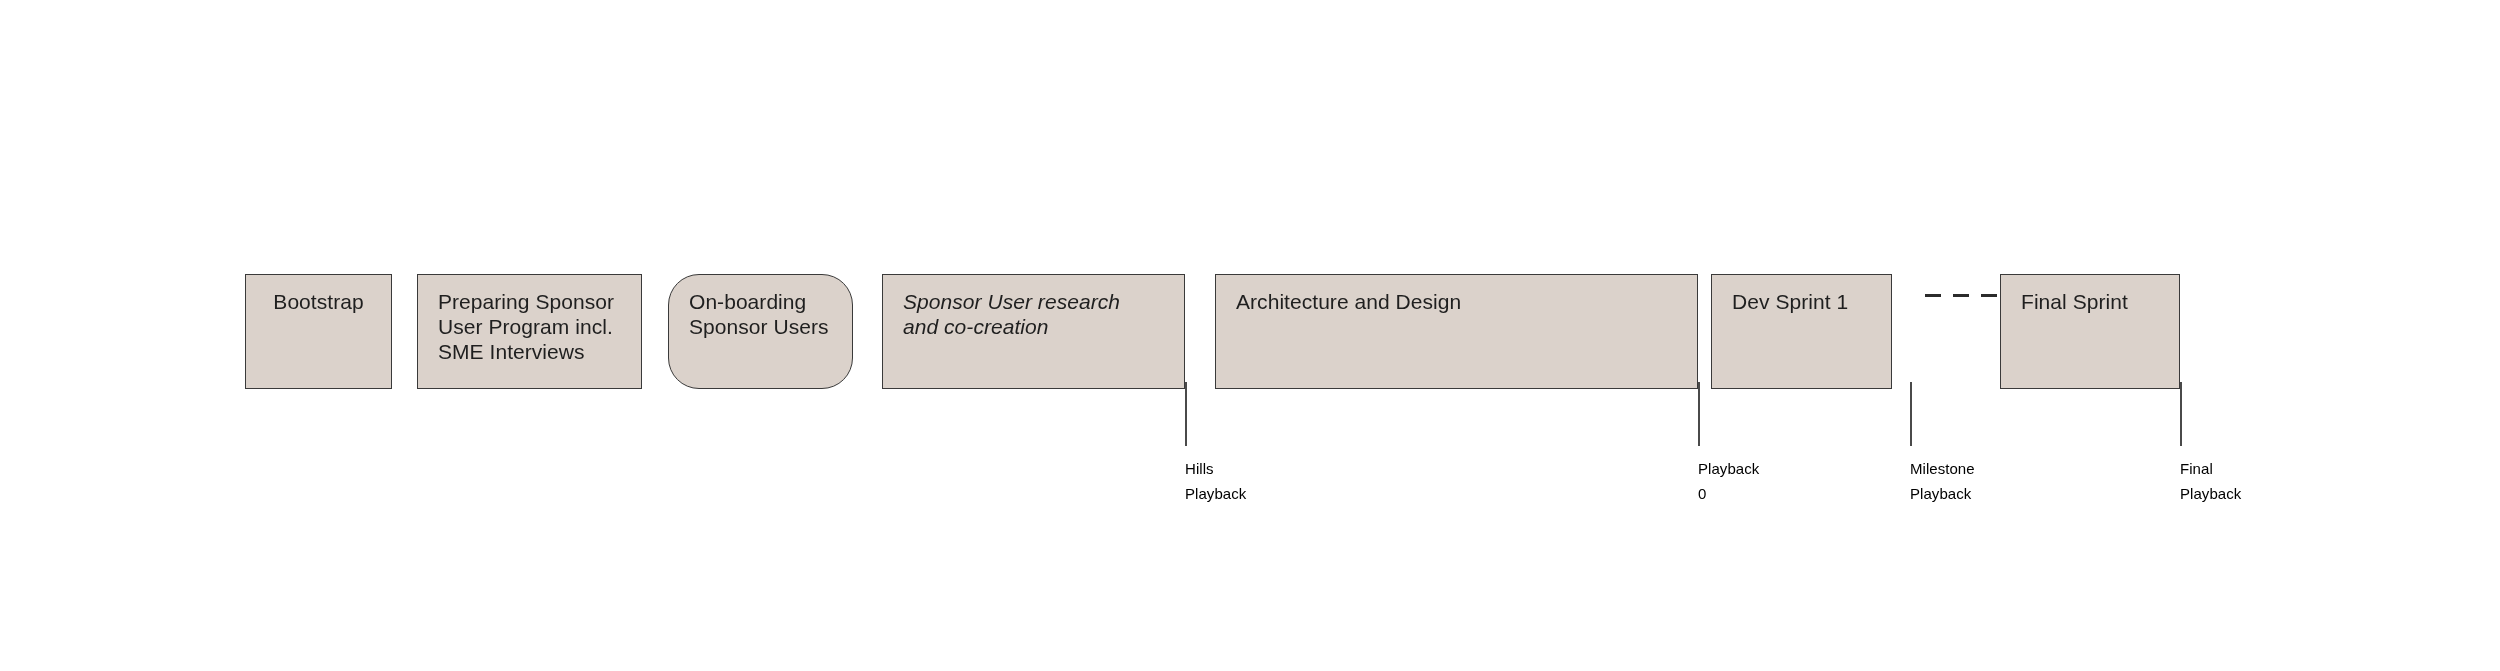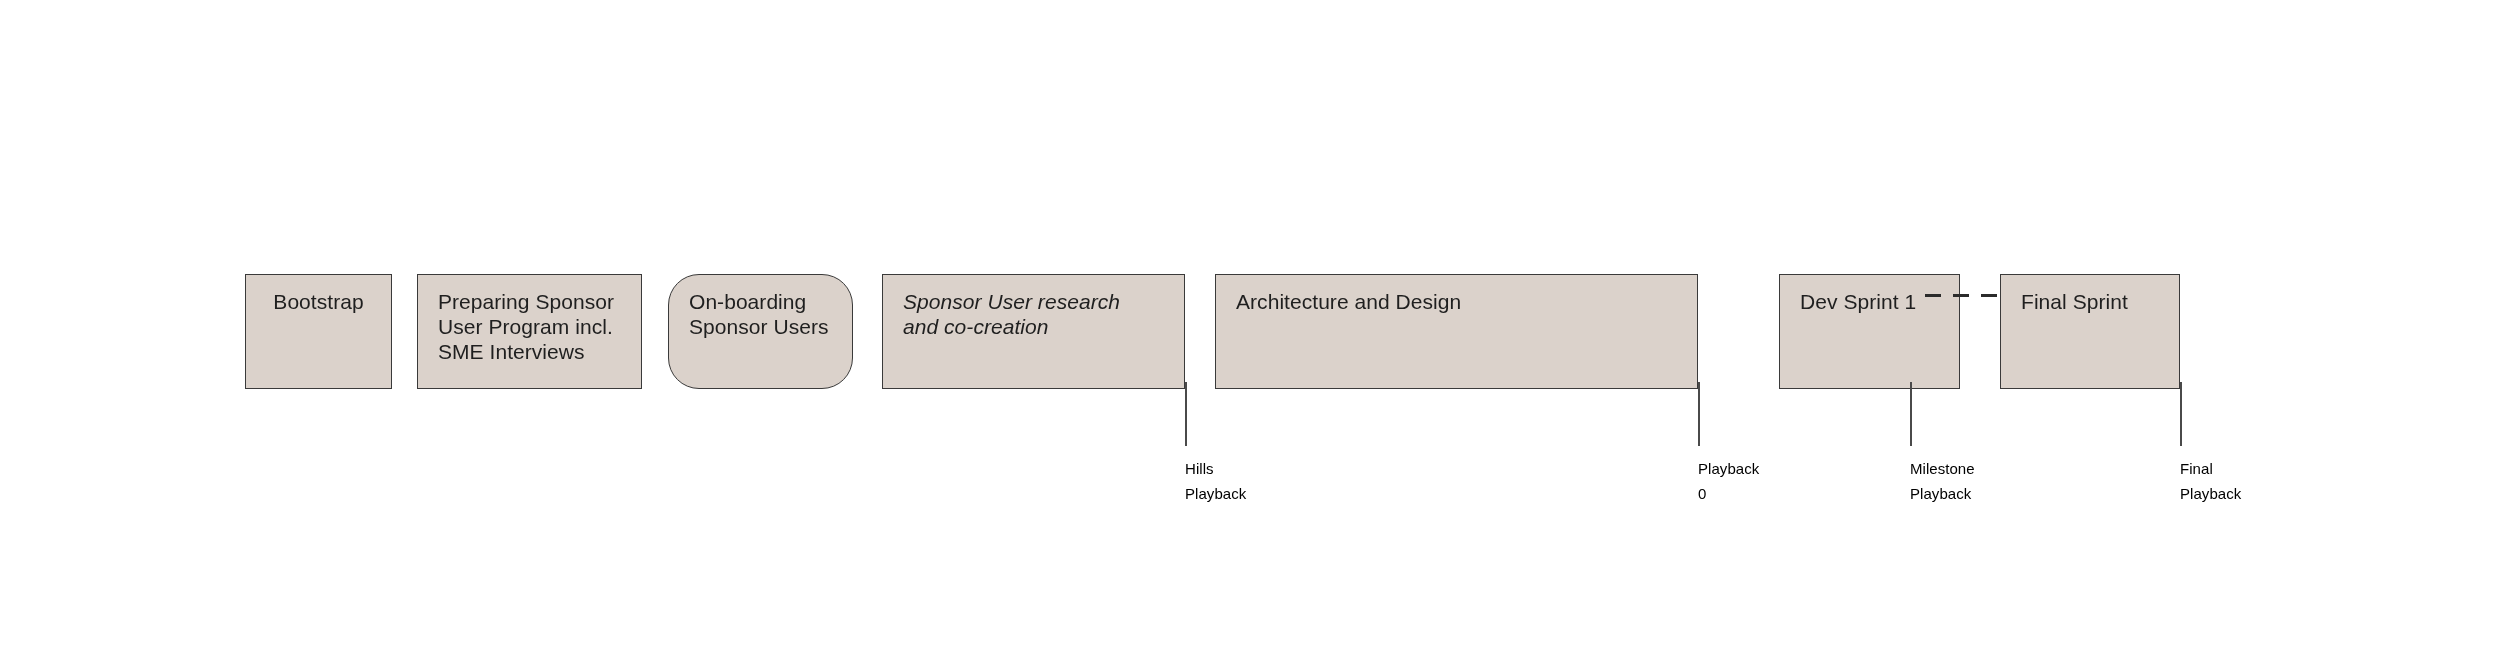--- a/index.html
+++ b/index.html
@@ -105,21 +105,21 @@
         <div class="phase-label">On-boarding
 Sponsor Users</div>
       </div>
       <div class="phase-box" style="left: 882px; width: 303px; font-style: italic;">
         <div class="phase-label">Sponsor User research
 and co-creation</div>
       </div>
       <div class="phase-box" style="left: 1215px; width: 483px; padding-left: 20px;">
         <div class="phase-label">Architecture and Design</div>
       </div>
-      <div class="phase-box" style="left: 1779px; width: 181px;">
+      <div class="phase-box" style="left: 1711px; width: 181px;">
         <div class="phase-label">Dev Sprint 1</div>
       </div>
       <div class="phase-box" style="left: 2000px; width: 180px;">
         <div class="phase-label">Final Sprint</div>
       </div>
     </div>
 
   <div class="dash-connector" id="connector" style="left: 1925px; top: 294px;">
     <span class="dash"></span>
     <span class="dash"></span>

